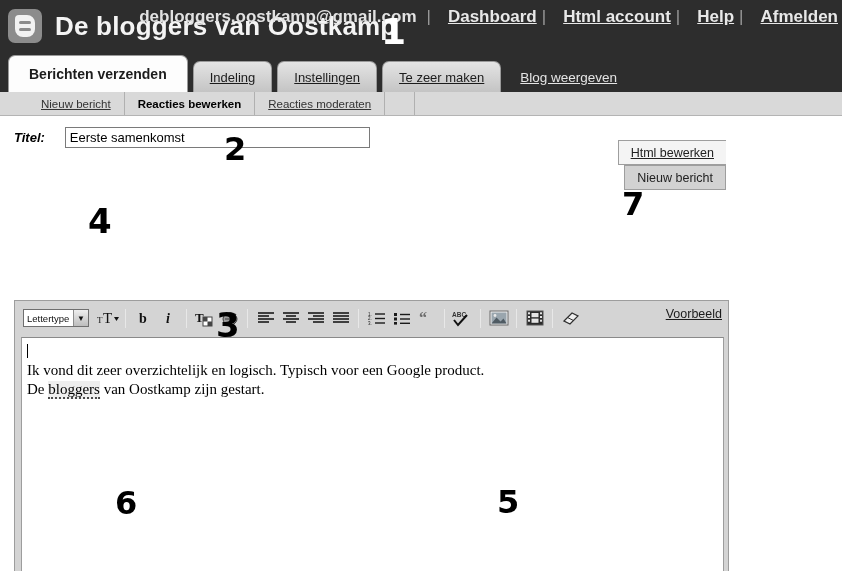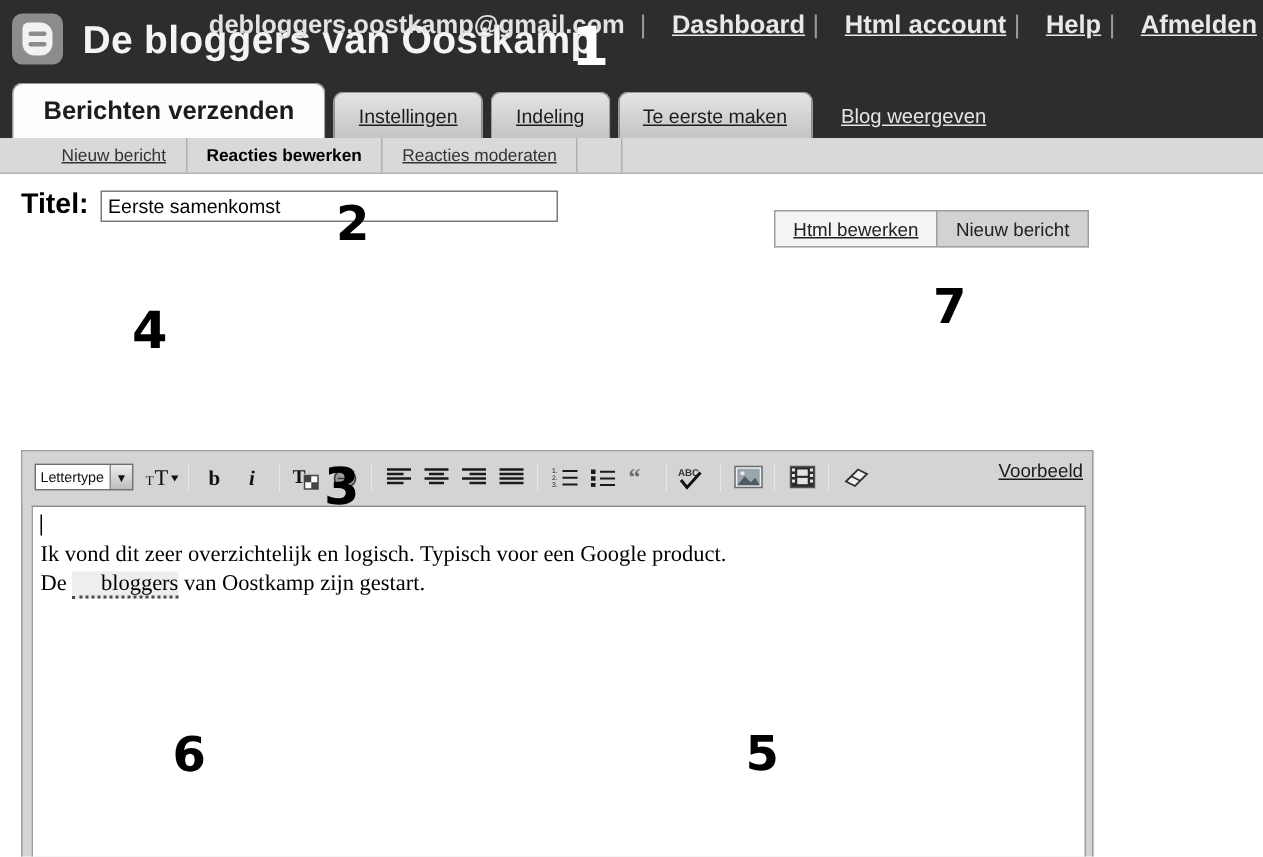--- a/index.html
+++ b/index.html
@@ -88,21 +88,21 @@
     display: flex; align-items: center;
     font-size: 13px;
     color: #1c1c1c;
     white-space: nowrap;
   }
   .ptab span { text-decoration: underline; }
   .ptab.active {
     background: #fdfdfd;
     height: 37px;
     font-weight: bold;
-    font-size: 17px;
+    font-size: 14px;
     padding: 0 20px;
   }
   .ptab.active span { text-decoration: none; }
   .ptab.plain {
     background: transparent;
     border: none;
     color: #e4e4e4;
     height: 30px;
     font-size: 13.5px;
     padding-left: 14px;
@@ -139,39 +139,41 @@
   }
 
   .title-row {
     display: flex;
     align-items: center;
     padding: 10px 0 0 14px;
     height: 32px;
   }
   .title-label {
     font-weight: bold;
-    font-size: 19px;
-    margin-right: 8px;
+    font-size: 13px;
+    margin-right: 20px;
+    font-style: italic;
   }
   .title-input {
     width: 305px; height: 21px;
     border: 1px solid #7a7a7a;
     background: #fff;
     font-family: "Liberation Sans", sans-serif;
     font-size: 13px;
     padding: 1px 4px;
     outline: none;
   }
 
   
   .mode-tabs {
     position: absolute;
     right: 116px; top: 24px;
     display: flex;
     align-items: flex-end;
+    flex-direction: column;
   }
   .mode-tab {
     height: 25px;
     padding: 0 12px;
     display: flex; align-items: center;
     font-size: 12.5px;
     border: 1px solid #9e9e9e;
     background: #f1f1f1;
     color: #222;
     white-space: nowrap;
@@ -252,21 +254,20 @@
   .caret {
     display: inline-block;
     width: 1px; height: 14px;
     background: #000;
     vertical-align: -2px;
     margin-right: -1px;
   }
   .misspell {
     background: #eeeeee;
     border-bottom: 2px dotted #4a4a4a;
-    padding-left: 19px;
   }
 
   
   .anno {
     position: absolute;
     font-family: "DejaVu Sans", sans-serif;
     font-weight: bold;
     font-size: 34px;
     color: #000;
     line-height: 1;
@@ -302,27 +303,27 @@
     <span class="sep">|</span>
     <a href="#">Afmelden</a>
   </div>
 </div>
 
 <div class="tabs-primary">
   <div class="ptab active">
     <span>Berichten verzenden</span>
   </div>
   <div class="ptab">
+    <span>Indeling</span>
+  </div>
+  <div class="ptab">
     <span>Instellingen</span>
   </div>
   <div class="ptab">
-    <span>Indeling</span>
-  </div>
-  <div class="ptab">
-    <span>Te eerste maken</span>
+    <span>Te zeer maken</span>
   </div>
   <div class="ptab plain">
     <span>Blog weergeven</span>
   </div>
 </div>
 
 <div class="tabs-secondary">
   <div class="stab">
     <span>Nieuw bericht</span>
   </div>

